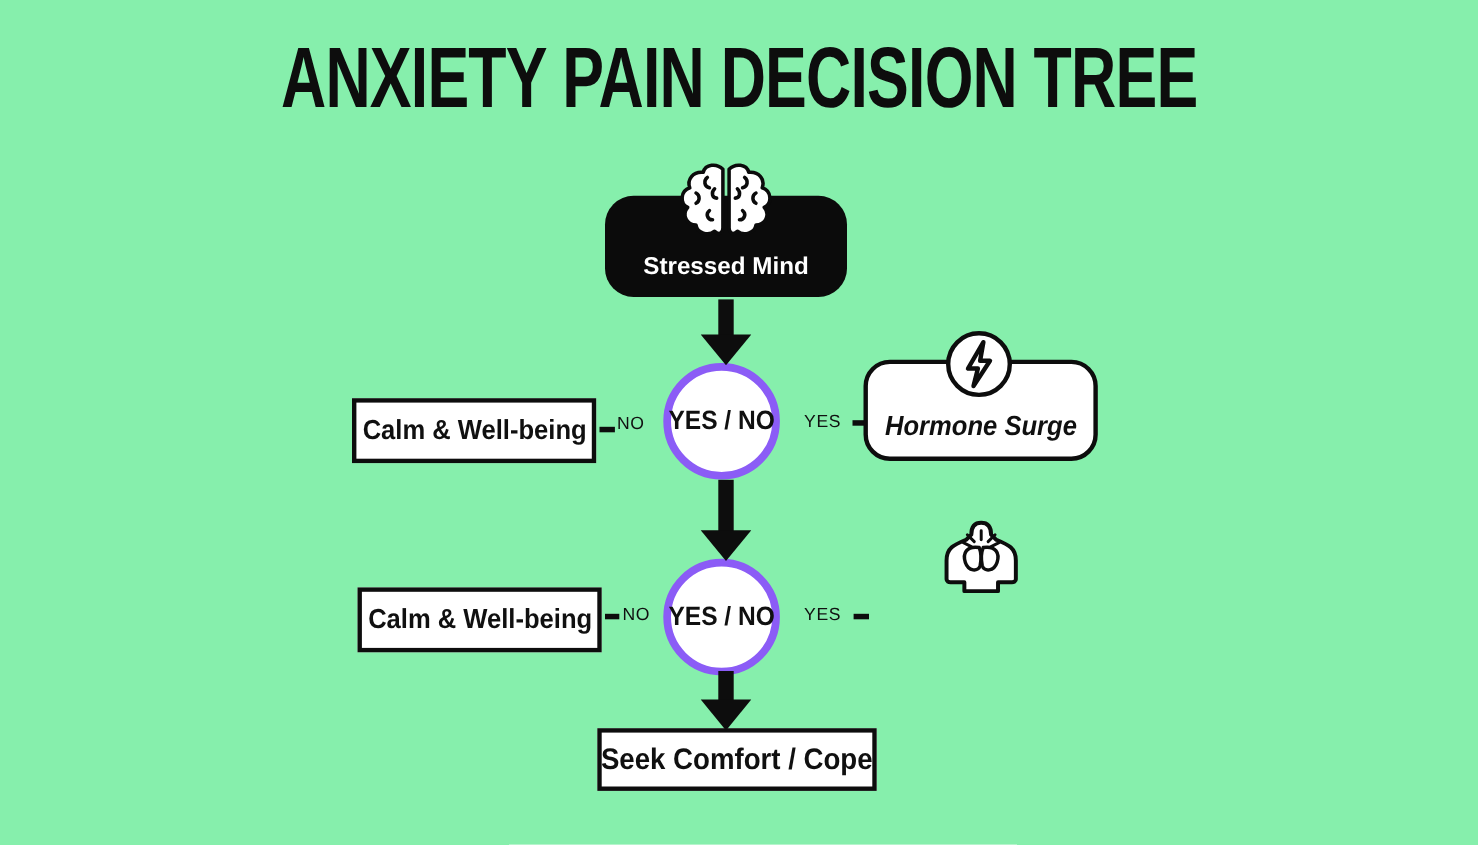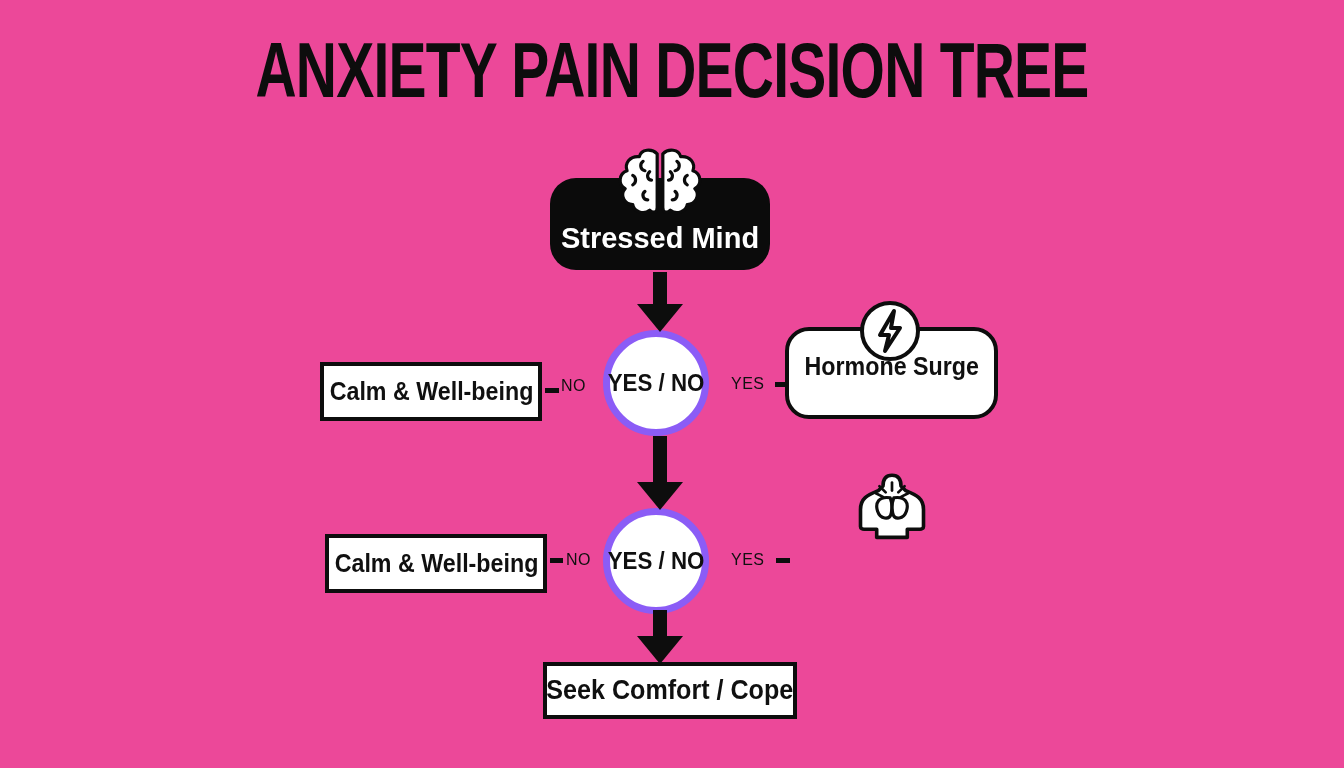--- a/index.html
+++ b/index.html
@@ -1,19 +1,19 @@
 <!DOCTYPE html>
 <html><head>
 <meta charset="utf-8">
 <style>
   html,body{margin:0;padding:0;background:#ffffff;}
   .canvas{
     position:relative;
     width:1344px;height:768px;
-    background:#ec4899;
+    background:#86efac;
     overflow:hidden;
     font-family:"Liberation Sans", sans-serif;
     color:#0d0d0d;
   }
   .title{
     position:absolute;left:0;right:0;top:34px;
     text-align:center;white-space:nowrap;
     font-size:78px;font-weight:700;line-height:72px;
     letter-spacing:-1px;
     transform:scaleX(0.73);transform-origin:50% 50%;
@@ -21,42 +21,42 @@
   }
   .node{position:absolute;display:flex;align-items:center;justify-content:center;box-sizing:border-box;background:#ffffff;}
   .node .lbl{display:inline-block;transform:scaleX(0.93);white-space:nowrap;font-weight:700;color:#101010;}
 
   .root{
     left:550px;top:178px;width:220px;height:92px;
     background:#0b0b0b;border-radius:26px;
   }
   .root .lbl{
     position:absolute;left:0;right:0;bottom:15px;
-    text-align:center;color:#ffffff;font-size:29px;transform:none;
+    text-align:center;color:#ffffff;font-size:22px;transform:none;
   }
   .icon{position:absolute;z-index:3;}
   .brain{left:613px;top:146px;width:94px;height:72px;}
   .bolt-badge{left:858px;top:299px;width:64px;height:64px;}
   .chest-badge{left:851px;top:469px;width:82px;height:72px;}
 
   .decision{
     left:603px;top:330px;width:106px;height:106px;
     border:7px solid #8b5cf6;border-radius:50%;
   }
   .decision.second{top:508px;}
   .decision .lbl{font-size:24px;}
 
   .rect-box{border:4px solid #0d0d0d;}
   .calm1{left:320px;top:362px;width:222px;height:59px;}
   .calm2{left:325px;top:534px;width:222px;height:59px;}
   .calm1 .lbl,.calm2 .lbl{font-size:25px;}
   .final{left:543px;top:662px;width:254px;height:57px;justify-content:center;}
   .final .lbl{font-size:27px;}
 
-  .round-box{border:4px solid #0d0d0d;border-radius:24px;}
+  .round-box{border:4px solid #0d0d0d;border-radius:24px;align-items:flex-end;font-style:italic;}
   .hormone{left:785px;top:327px;width:213px;height:92px;}
   .physical{left:785px;top:502px;width:212px;height:92px;}
   .round-box .lbl{font-size:25px;margin-bottom:13px;}
 
   .arrow{position:absolute;z-index:2;}
   .arrow-1{left:637px;top:272px;}
   .arrow-2{left:637px;top:436px;}
   .arrow-3{left:637px;top:610px;}
 
   .dash{position:absolute;height:5px;background:#0d0d0d;}

